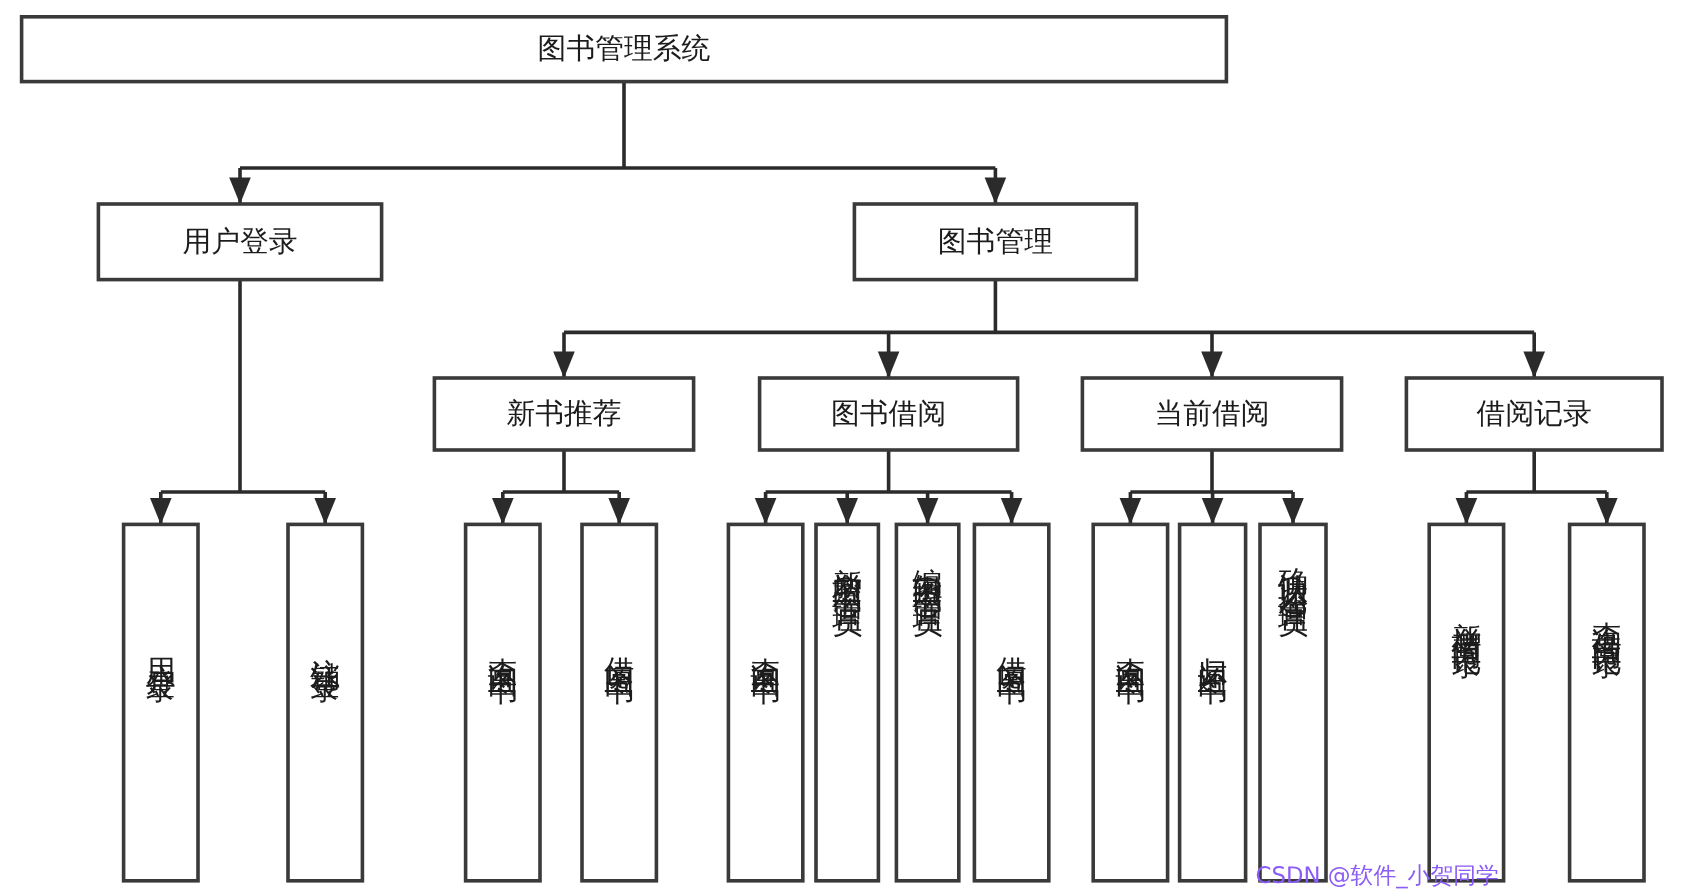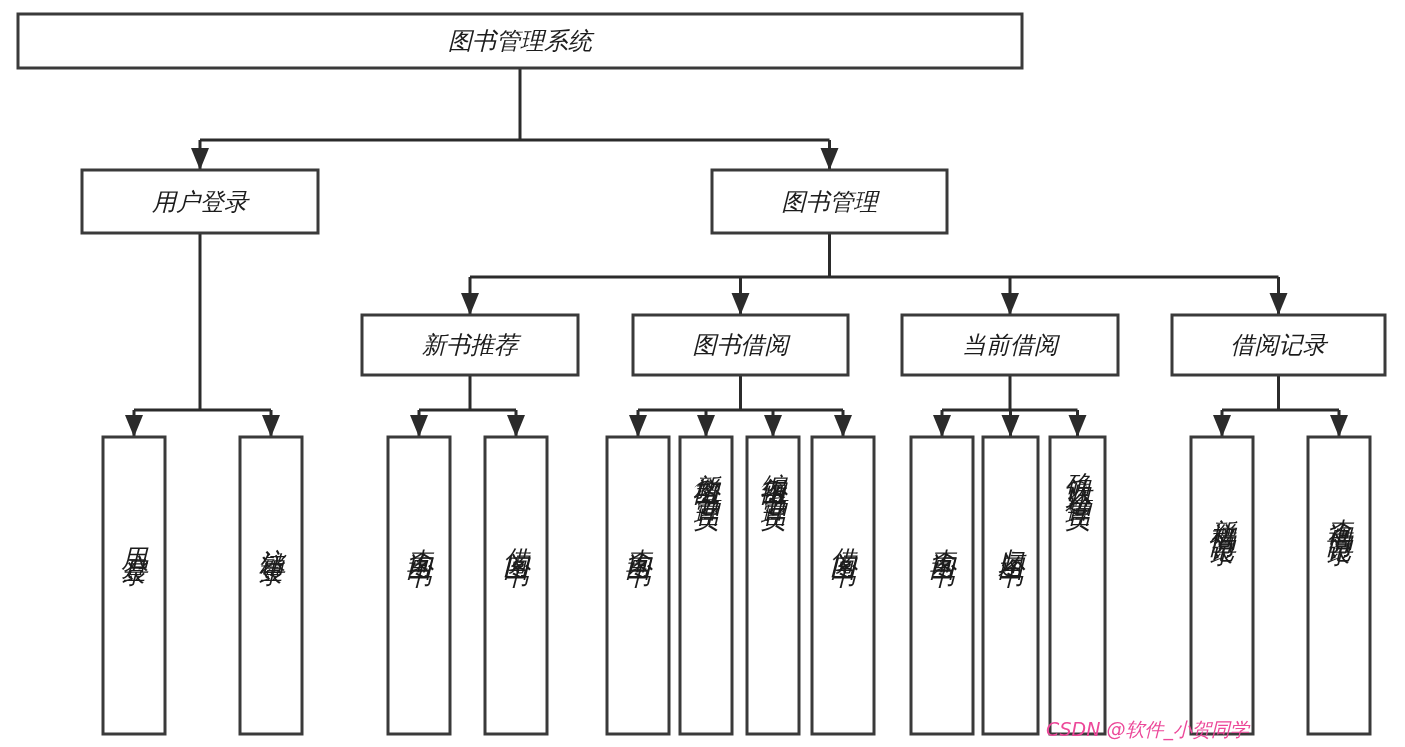--- a/index.html
+++ b/index.html
@@ -12,21 +12,20 @@
     height: 747px;
     font-family: "DejaVu Sans", "Liberation Sans", sans-serif;
     overflow: hidden;
     position: relative;
   }
   #diagram-root {
     position: relative;
     width: 1257px;
     height: 747px;
     background: #ffffff;
-    font-style: italic;
   }
   svg#tree-svg {
     position: absolute;
     left: 0;
     top: 0;
     width: 1405px;
     height: 747px;
     display: block;
   }
   .node-box {
@@ -68,21 +67,21 @@
     color: #1c1c1c;
     letter-spacing: 5px;
     white-space: nowrap;
   }
   .watermark {
     position: absolute;
     right: 8px;
     bottom: 4px;
     font-family: "DejaVu Sans", "Liberation Sans", sans-serif;
     font-size: 19px;
-    color: #ec4899;
+    color: #8b5cf6;
     white-space: nowrap;
     pointer-events: none;
   }
 </style>
 </head>
 <body>
 
 <div id="diagram-root">
 
   <svg id="tree-svg" viewBox="0 0 1405 747">

